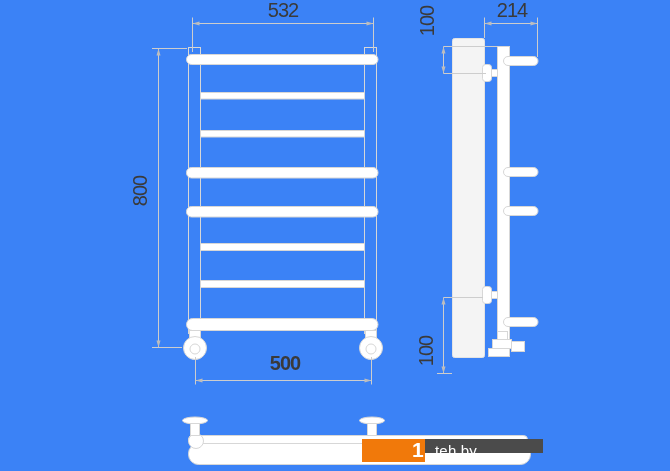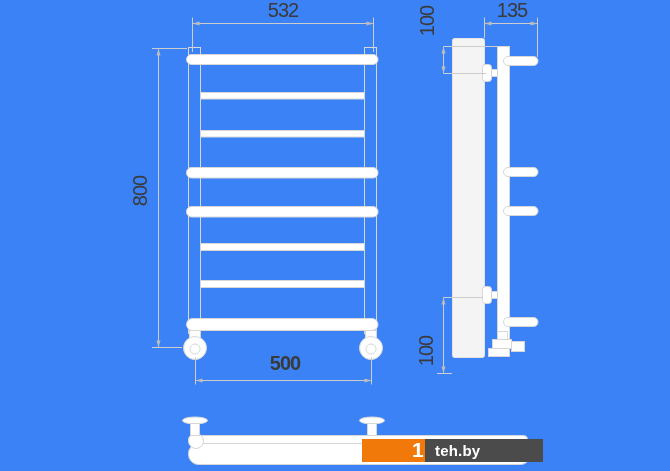--- a/index.html
+++ b/index.html
@@ -11,22 +11,22 @@
   .dim-label{
     position:absolute;color:#3a3a3a;font-size:20px;letter-spacing:-1px;
     text-align:center;line-height:20px;user-select:none;
   }
   .dim-label.vertical{transform:rotate(-90deg);transform-origin:center center;}
   .logo{
     position:absolute;left:362px;top:439px;height:23px;display:flex;z-index:5;
   }
   .logo-orange{width:63px;height:23px;background:#F1790A;}
   .logo-dark{
-    width:118px;height:23px;background:#4B4B4B;color:#ffffff;
-    font-size:15px;font-weight:bold;line-height:23px;padding-left:10px;
+    width:118px;height:14px;background:#4B4B4B;color:#ffffff;
+    font-size:15px;font-weight:normal;line-height:23px;padding-left:10px;
     box-sizing:border-box;letter-spacing:0.2px;
   }
   .logo-one{
     position:absolute;left:50px;top:-1px;color:#ffffff;font-size:21px;
     font-weight:bold;line-height:24px;font-style:normal;
   }
 </style>
 </head>
 <body>
 
@@ -139,21 +139,21 @@
     </g>
   </g>
 </svg>
 
 <div class="dim-label" style="left:258px;top:0px;width:50px;">532</div>
 
 <div class="dim-label vertical" style="left:118px;top:181px;width:44px;height:20px;">800</div>
 
 <div class="dim-label" style="left:260px;top:353px;width:50px;font-weight:bold;">500</div>
 
-<div class="dim-label" style="left:487px;top:0px;width:50px;">135</div>
+<div class="dim-label" style="left:487px;top:0px;width:50px;">214</div>
 
 <div class="dim-label vertical" style="left:405px;top:11px;width:44px;height:20px;">100</div>
 
 <div class="dim-label vertical" style="left:404px;top:341px;width:44px;height:20px;">100</div>
 
 <div class="logo">
   <div class="logo-orange"></div>
   <div class="logo-dark">teh.by</div>
   <div class="logo-one">1</div>
 </div>

